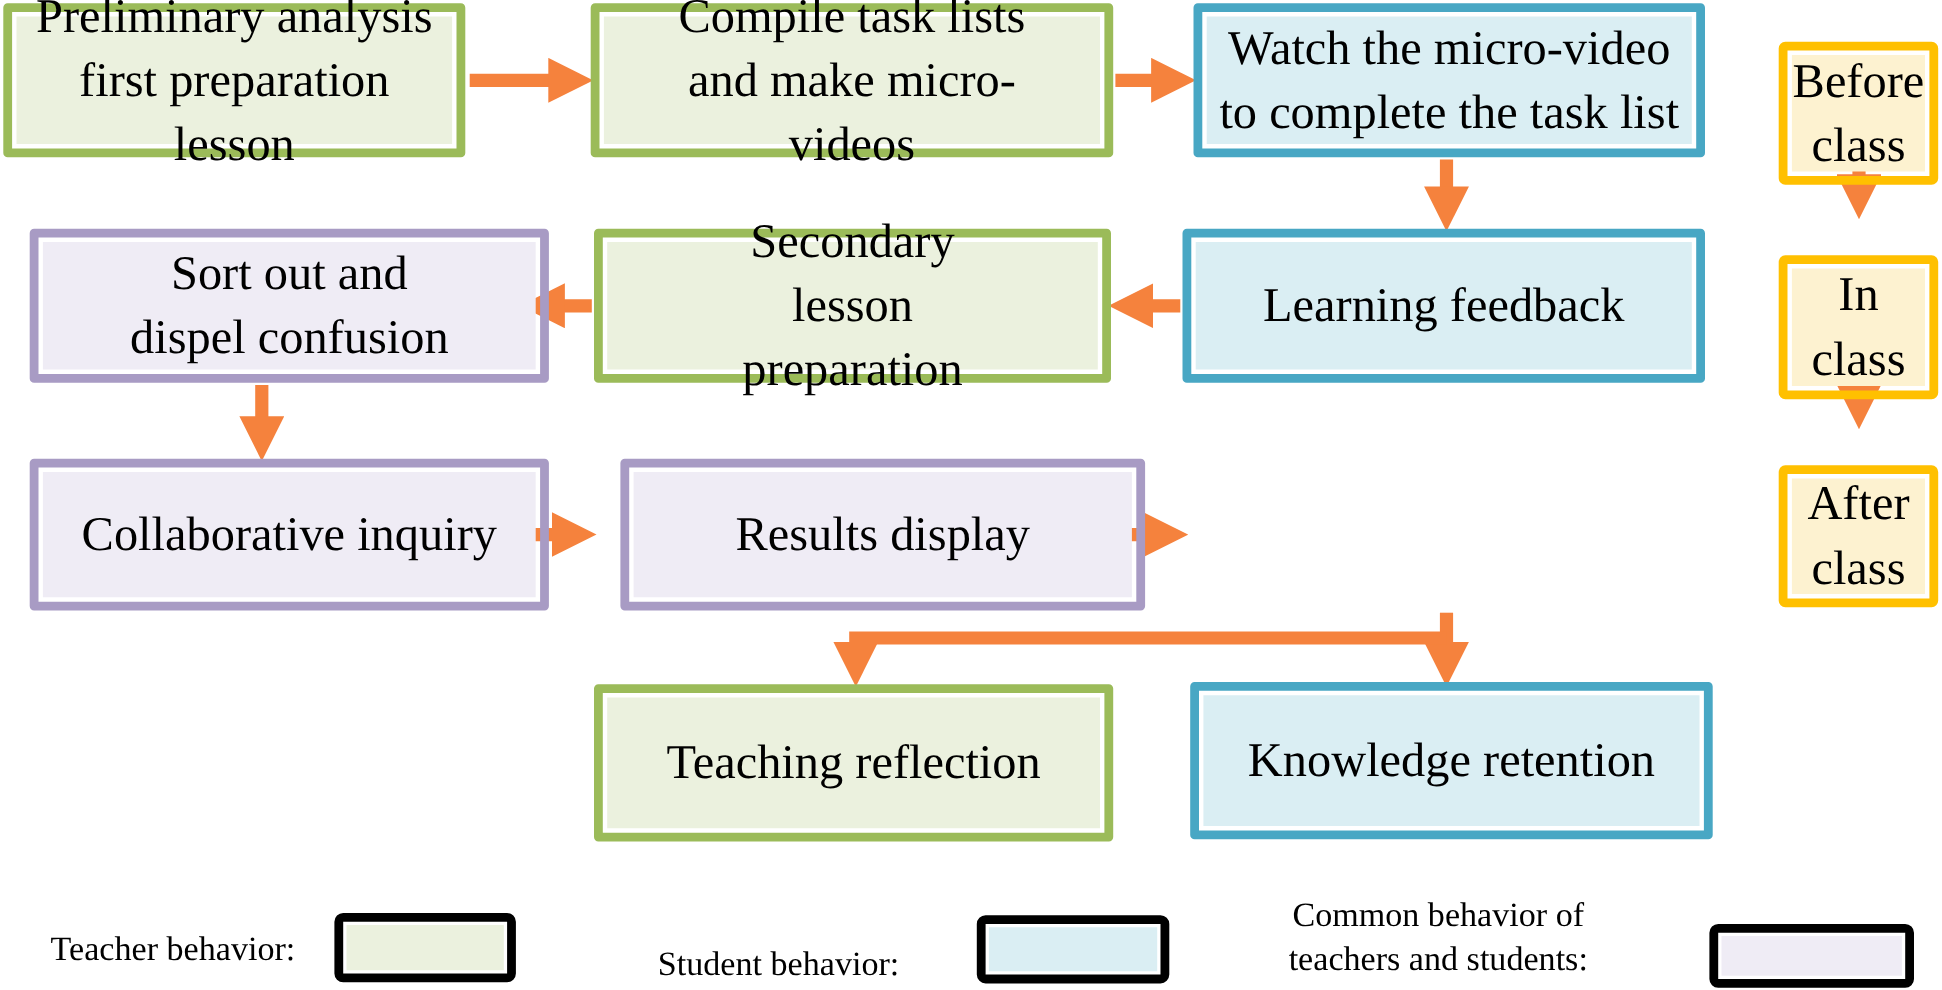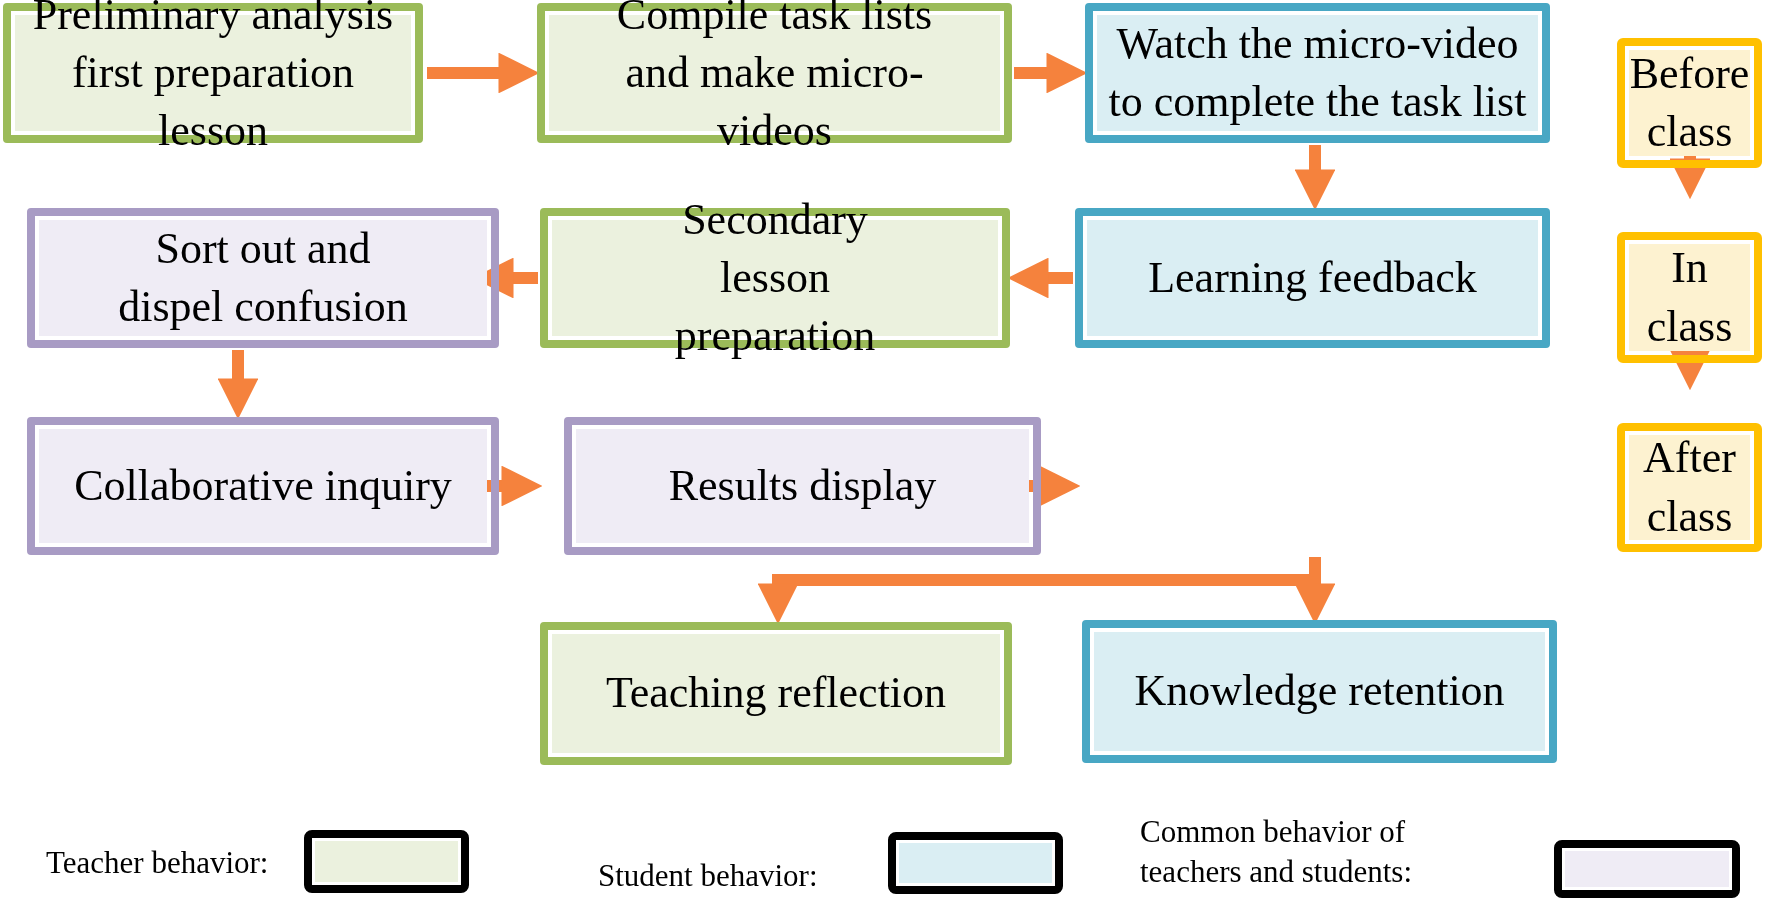--- a/index.html
+++ b/index.html
@@ -14,21 +14,21 @@
     border:8px solid #000;border-radius:4px;padding:4px;
     background-clip:content-box;
     font-size:44px;line-height:1.32;
   }
   .node span{display:inline-block;}
   .teacher{border-color:#9BBB59;background-color:#EBF1DE;}
   .student{border-color:#48A7C4;background-color:#DAEEF3;align-items:center;}
   .common{border-color:#A89BC4;background-color:#EFECF5;margin-left:24px;}
   .phase{border-color:#FFC000;background-color:#FDF2D0;border-radius:6px;margin-top:35px;}
   .legend-label{position:absolute;font-size:31px;line-height:1.3;white-space:nowrap;}
-  .legend-label.wrap{white-space:normal;}
+  .legend-label.wrap{white-space:normal;text-align:center;}
   .swatch{
     position:absolute;box-sizing:border-box;border:8px solid #000;border-radius:8px;
     background-clip:content-box;padding:3px;
   }
 </style>
 </head>
 <body>
 
 <div class="canvas">
 

